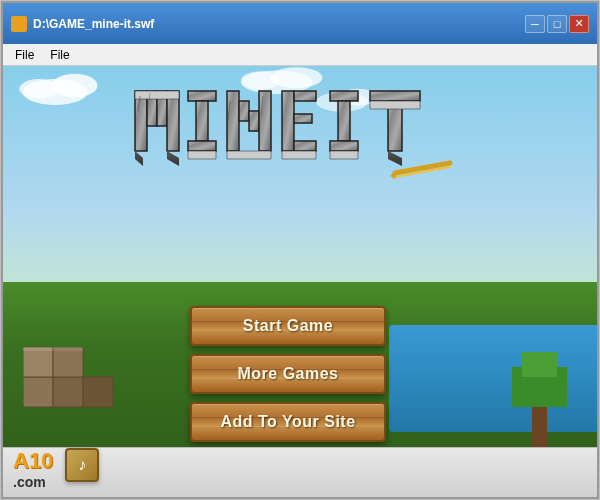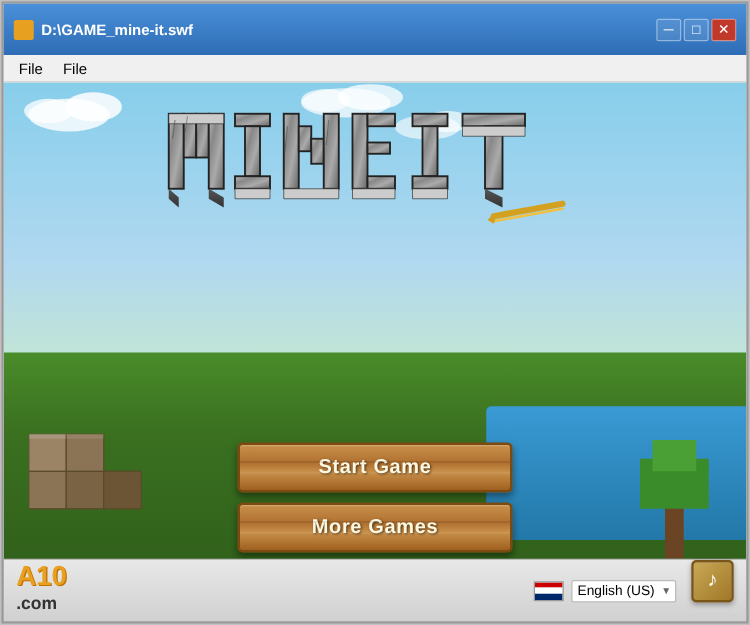--- a/index.html
+++ b/index.html
@@ -130,21 +130,21 @@
       bottom: 55px;
       left: 50%;
       transform: translateX(-50%);
       display: flex;
       flex-direction: column;
       gap: 8px;
       width: 220px;
     }
 
     .game-btn {
-      width: 220px;
+      width: 196px;
       height: 40px;
       background: linear-gradient(to bottom, #c8904a 0%, #b07030 40%, #c8904a 60%, #a06020 100%);
       border: 2px solid #7a4a10;
       border-radius: 4px;
       color: #fff8e0;
       font-size: 16px;
       font-weight: bold;
       cursor: pointer;
       text-shadow: 1px 1px 2px rgba(0,0,0,0.6);
       box-shadow: 0 3px 6px rgba(0,0,0,0.4), inset 0 1px 0 rgba(255,255,255,0.2);
@@ -403,45 +403,33 @@
 
       <button class="game-btn">
         <span>Start Game</span>
       </button>
 
       <button class="game-btn">
         <span>More Games</span>
       </button>
 
 
+      <button class="game-btn">
+        <span>Add To Your Site</span>
+      </button>
 
     </div>
 
     <div class="bottom-bar">
 
       <div class="a10-wrapper">
         <span class="a10-logo">A10</span>
         <span class="a10-com">.com</span>
       </div>
 
-      <div class="language-selector">
-
-        <div style="width:24px;height:16px;border:1px solid #999;overflow:hidden;display:inline-flex;flex-direction:column;">
-          <div style="flex:1;background:#cc0000;"></div>
-          <div style="flex:1;background:white;"></div>
-          <div style="flex:1;background:#002868;"></div>
-        </div>
-
-        <div class="lang-dropdown-wrapper">
-          <select class="lang-select">
-            <option>English (US)</option>
-          </select>
-          <span class="lang-chevron">▼</span>
-        </div>
-      </div>
 
       <div class="music-btn">
         <span>♪</span>
       </div>
 
     </div>
 
   </div>
 
 </div>

